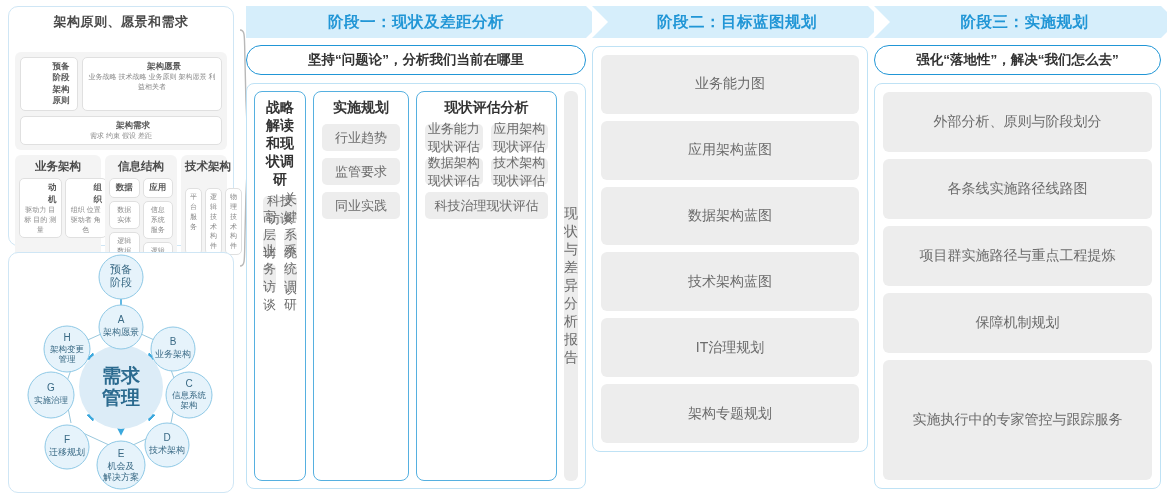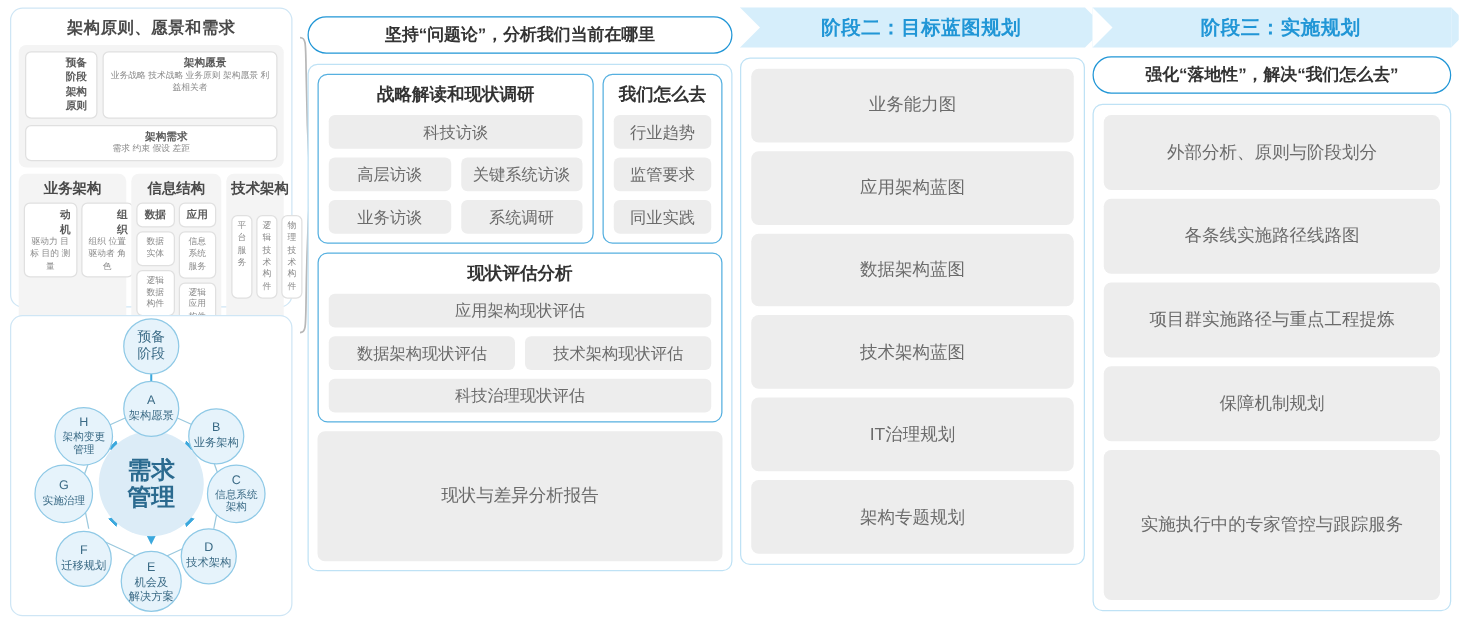--- a/index.html
+++ b/index.html
@@ -22,21 +22,21 @@
   }
   #togaf-card { top: 0; height: 240px; padding: 6px 6px 0 6px; }
   #adm-card   { top: 246px; height: 241px; }
 
   .tg-group {
     background: #f4f4f4; border-radius: 6px;
     padding: 5px 5px; margin-bottom: 5px;
   }
   .tg-title {
     text-align: center; font-weight: bold; color: #4a4a4a;
-    font-size: 13px; letter-spacing: .5px; margin-bottom: 5px;
+    font-size: 13px; letter-spacing: .5px; margin-bottom: 21px;
   }
   .tg-cell {
     background: #ffffff; border: 1px solid #e0e0e0; border-radius: 5px;
     padding: 3px 4px; text-align: center;
   }
   .tg-cell-hd { font-weight: bold; color: #5a5a5a; font-size: 8.5px; line-height: 1.35; margin-left: 24px; }
   .tg-cell-sub { color: #8a8a8a; font-size: 7px; line-height: 1.4; }
 
   .tg-row { display: flex; gap: 4px; }
   .tg-prelim { width: 58px; flex: none; display: flex; flex-direction: column;
@@ -101,21 +101,21 @@
     border: 1.5px solid #2196d6; border-radius: 15px;
     display: flex; align-items: center; justify-content: center;
     font-size: 13.5px; font-weight: bold; color: #333;
   }
 
   .ph-body {
     margin-top: 8px;
     border: 1px solid #bfe2f5; border-radius: 8px;
     background: #fff;
   }
-  #phase1 .ph-body { height: 406px; padding: 7px; display: flex; flex-direction: column; gap: 7px; }
+  #phase1 .ph-body { height: 406px; padding: 7px; display: flex; flex-direction: row; gap: 7px; }
   #phase2 .ph-body, #phase3 .ph-body { height: 406px; padding: 8px; display: flex; flex-direction: column; gap: 7px; }
 
   .sub-card {
     border: 1px solid #56b0e0; border-radius: 8px;
     padding: 7px 8px;
   }
   .sub-card-title {
     text-align: center; font-weight: bold; font-size: 14px;
     color: #333; margin-bottom: 7px;
   }
@@ -326,20 +326,23 @@
       </svg>
     </div>
 
     <svg id="brace" width="20" height="240" viewBox="0 0 20 240">
       <path d="M2,2 C10,2 4,12 10,118 C12,122 16,120 18,120
                C16,120 12,118 10,122 C4,228 10,238 2,238" fill="none" stroke="#b8b8b8" stroke-width="1.4"></path>
     </svg>
   </div>
 
   <div class="phase" id="phase1">
+    <div class="ph-header">
+      <span class="ph-header-text">阶段一：现状及差距分析</span>
+    </div>
     <div class="ph-sub">
       <span>坚持“问题论”，分析我们当前在哪里</span>
     </div>
     <div class="ph-body">
 
       <div id="p1-top">
         <div class="sub-card" id="p1-survey">
           <div class="sub-card-title">战略解读和现状调研</div>
           <div class="chip-row">
             <div class="chip chip-h" style="flex:1">科技访谈</div>
@@ -348,30 +351,31 @@
             <div class="chip chip-h" style="flex:1">高层访谈</div>
             <div class="chip chip-h" style="flex:1">关键系统访谈</div>
           </div>
           <div class="chip-row">
             <div class="chip chip-h" style="flex:1">业务访谈</div>
             <div class="chip chip-h" style="flex:1">系统调研</div>
           </div>
         </div>
 
         <div class="sub-card" id="p1-external">
-          <div class="sub-card-title">我们怎么去</div>
+          <div class="sub-card-title">实施规划</div>
           <div class="chip chip-h">行业趋势</div>
           <div class="chip chip-h">监管要求</div>
           <div class="chip chip-h">同业实践</div>
         </div>
       </div>
 
       <div class="sub-card">
         <div class="sub-card-title">现状评估分析</div>
         <div class="chip-row">
+          <div class="chip chip-h" style="flex:1">业务能力现状评估</div>
           <div class="chip chip-h" style="flex:1">应用架构现状评估</div>
         </div>
         <div class="chip-row">
           <div class="chip chip-h" style="flex:1">数据架构现状评估</div>
           <div class="chip chip-h" style="flex:1">技术架构现状评估</div>
         </div>
         <div class="chip-row">
           <div class="chip chip-h" style="flex:1">科技治理现状评估</div>
         </div>
       </div>

